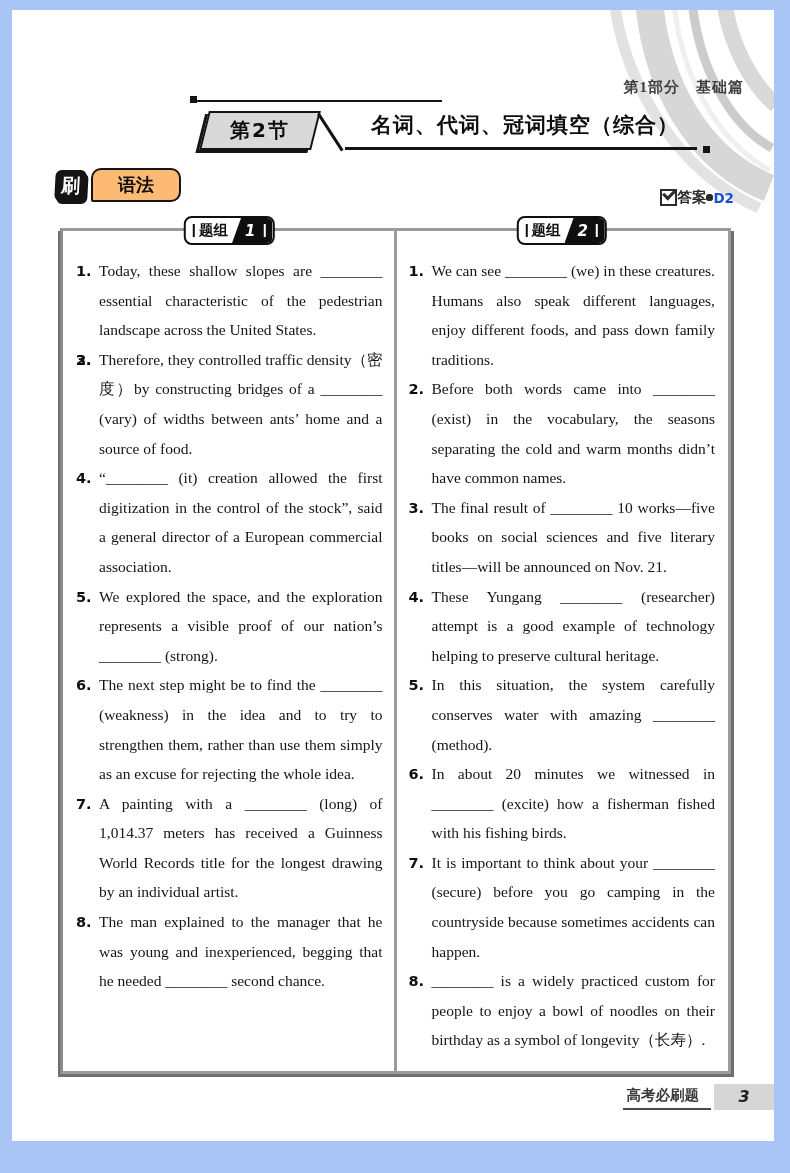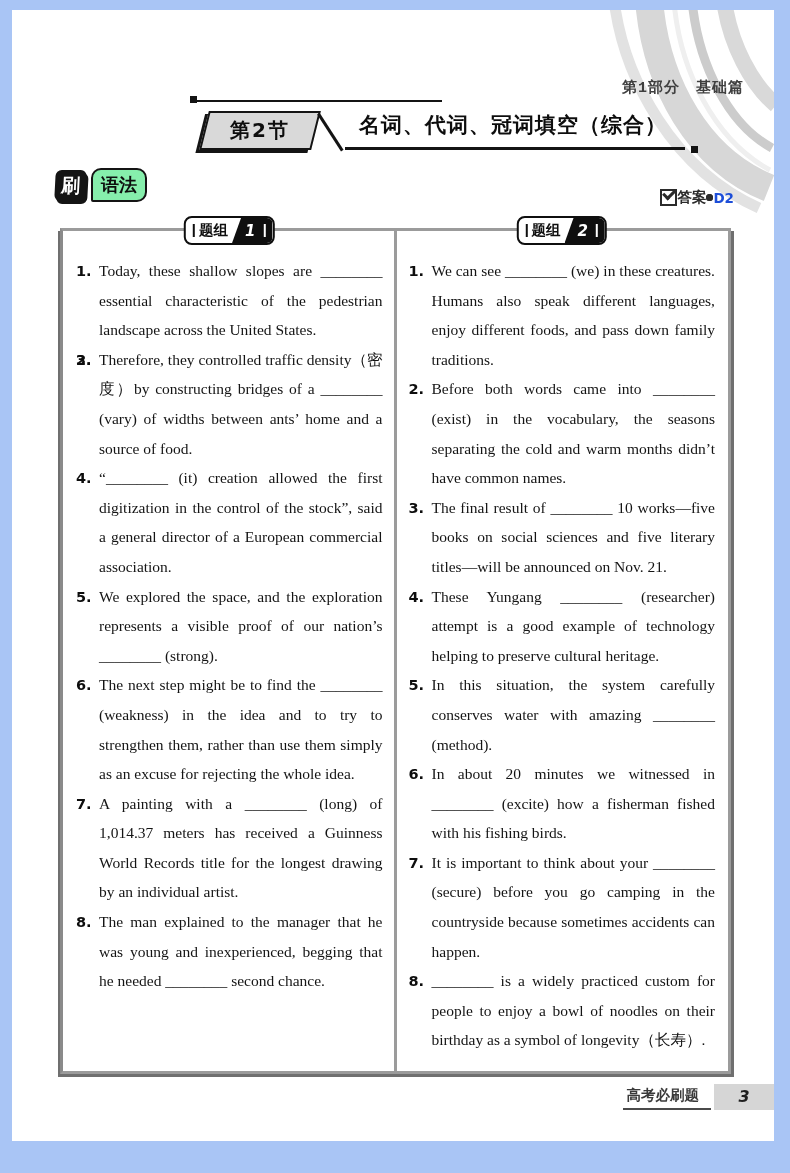--- a/index.html
+++ b/index.html
@@ -10,21 +10,21 @@
   }
   .page {
     position:absolute; left:12px; top:10px; width:762px; height:1131px;
     background:#ffffff; overflow:hidden;
   }
   
   .deco { position:absolute; top:0; right:0; width:220px; height:205px; pointer-events:none; }
   
   .part-label {
     position:absolute; top:68px; right:30px;
-    font-family:Liberation Mono, monospace; font-weight:bold;
+    font-family:Liberation Serif, serif; font-weight:bold;
     font-size:15px; color:#3f3f3f; letter-spacing:1px; z-index:2;
   }
   
   .header { position:absolute; left:178px; top:86px; z-index:2; }
   .hdr-sq1 { position:absolute; left:0; top:0; width:7px; height:7px; background:#141414; }
   .hdr-topline { position:absolute; left:7px; top:4px; width:245px; height:2px; background:#141414; }
   .hdr-row { display:flex; align-items:flex-end; margin-top:12px; }
   .sec-badge {
     display:inline-block; transform:skewX(-14deg);
     background:#d9d9d9; border:2px solid #141414;
@@ -39,34 +39,34 @@
     width:3px; height:44px; background:#141414;
     transform:rotate(-33deg); transform-origin:50% 80%;
     margin:0 2px -2px 20px;
   }
   .title-wrap {
     position:relative; border-bottom:3px solid #141414;
     padding:0 18px 8px 14px; margin-left:4px;
   }
   .sec-title {
     font-family:"DejaVu Sans", sans-serif; font-weight:bold; font-size:21px;
-    color:#0d0d0d; letter-spacing:1px; white-space:nowrap;
+    color:#0d0d0d; letter-spacing:1px; white-space:nowrap;margin-left:12px;
   }
   .hdr-sq2 { position:absolute; right:-13px; bottom:-6px; width:7px; height:7px; background:#141414; }
   
   .brush-row { position:absolute; left:43px; top:158px; display:flex; align-items:center; z-index:2; }
   .brush-icon {
     width:31px; height:31px; background:#141414; border-radius:6px;
     color:#fff; font-family:"DejaVu Sans", sans-serif; font-weight:bold; font-size:19px;
     display:flex; align-items:center; justify-content:center;
     box-shadow:2px 3px 0 #141414; transform:skewX(-3deg);
   }
   .brush-topic {
     margin-left:5px; border:2px solid #141414; border-radius:10px 10px 10px 2px;
-    padding:3px 8px; background:#86efac;
+    padding:3px 25px; background:#fdba74;
     font-family:"DejaVu Sans", sans-serif; font-weight:bold; font-size:18px; color:#0d0d0d;
   }
   
   .answer-ref {
     position:absolute; right:40px; top:178px; display:flex; align-items:center; 
     font-family:"DejaVu Sans", sans-serif; color:#2b2b2b; z-index:2;
   }
   .checkbox-icon { position:relative; width:13px; height:13px; border:2.5px solid #2b2b2b; background:#fff; }
   .checkbox-icon::after {
     content:""; position:absolute; left:1px; top:-2px; width:10px; height:5px;

